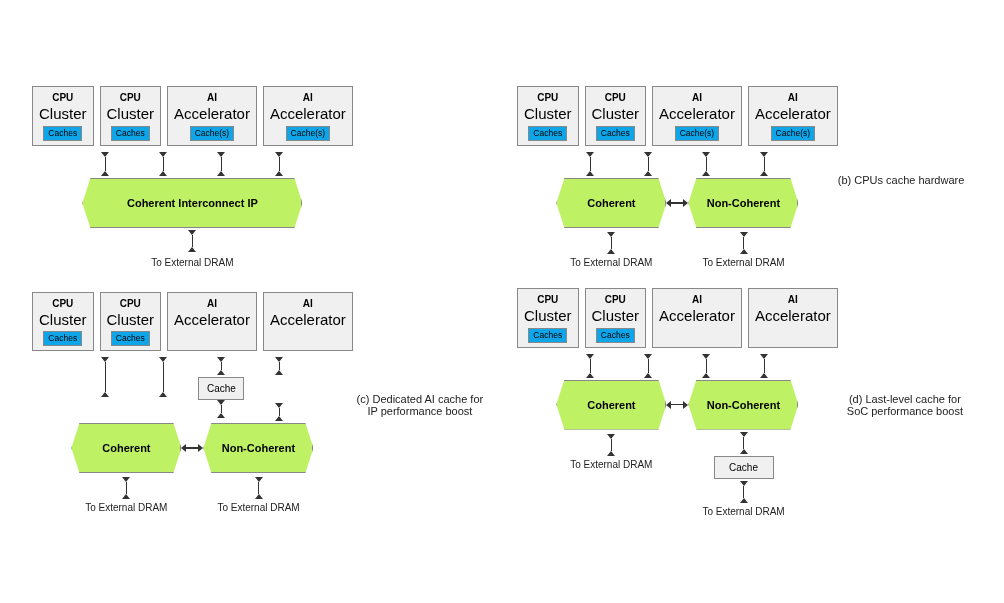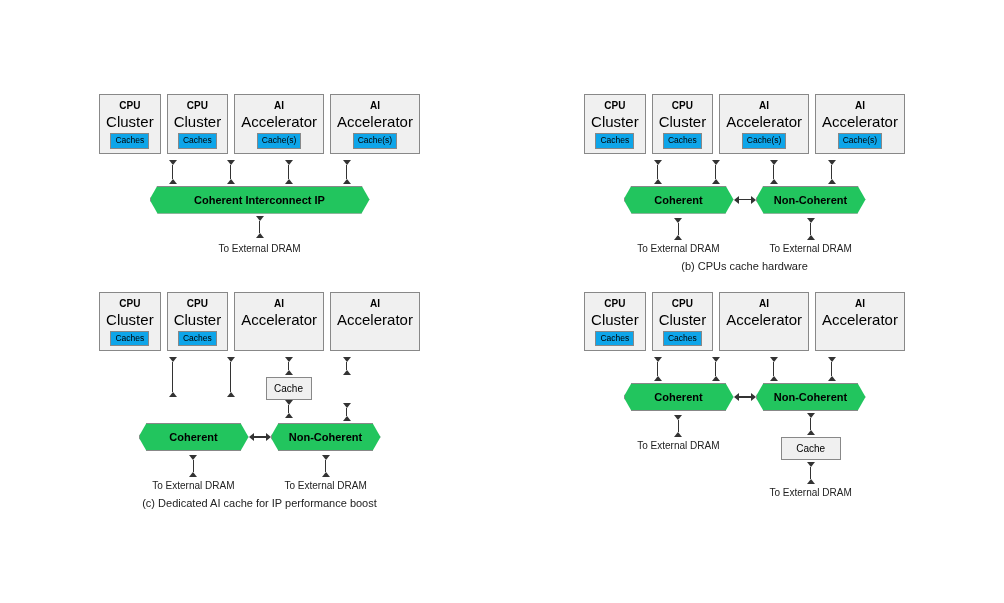--- a/index.html
+++ b/index.html
@@ -17,21 +17,20 @@
     .main-container {
       width: 960px;
       display: grid;
       grid-template-columns: 1fr 1fr;
       grid-template-rows: auto auto;
       gap: 20px 30px;
       padding: 10px;
     }
     .diagram {
       display: flex;
-      flex-direction: column;
       align-items: center;
     }
     .diagram-caption {
       font-size: 11px;
       color: #222;
       text-align: center;
       margin-top: 6px;
     }
     
     .units-row {
@@ -96,23 +95,23 @@
     }
     .bi-tip-down {
       width: 0;
       height: 0;
       border-left: 4px solid transparent;
       border-right: 4px solid transparent;
       border-top: 5px solid #333;
     }
     
     .banner {
-      background: #22c55e;
+      background: #bef264;
       border: 1.5px solid #888;
-      padding: 7px 14px;
+      padding: 18px 14px;
       text-align: center;
       font-size: 11px;
       font-weight: bold;
       position: relative;
       clip-path: polygon(8px 0%, calc(100% - 8px) 0%, 100% 50%, calc(100% - 8px) 100%, 8px 100%, 0% 50%);
     }
     .banner-wide {
       min-width: 220px;
     }
     .banner-medium {
@@ -488,15 +487,16 @@
           </div>
           <div class="bidirectional-arrow">
             <div class="bi-tip-down"></div>
             <div class="bi-line"></div>
             <div class="bi-tip-up"></div>
           </div>
           <div class="dram-text">To External DRAM</div>
         </div>
       </div>
     </div>
+    <div class="diagram-caption">(d) Last-level cache for SoC performance boost</div>
   </div>
 
 </div>
 
 </body></html>

